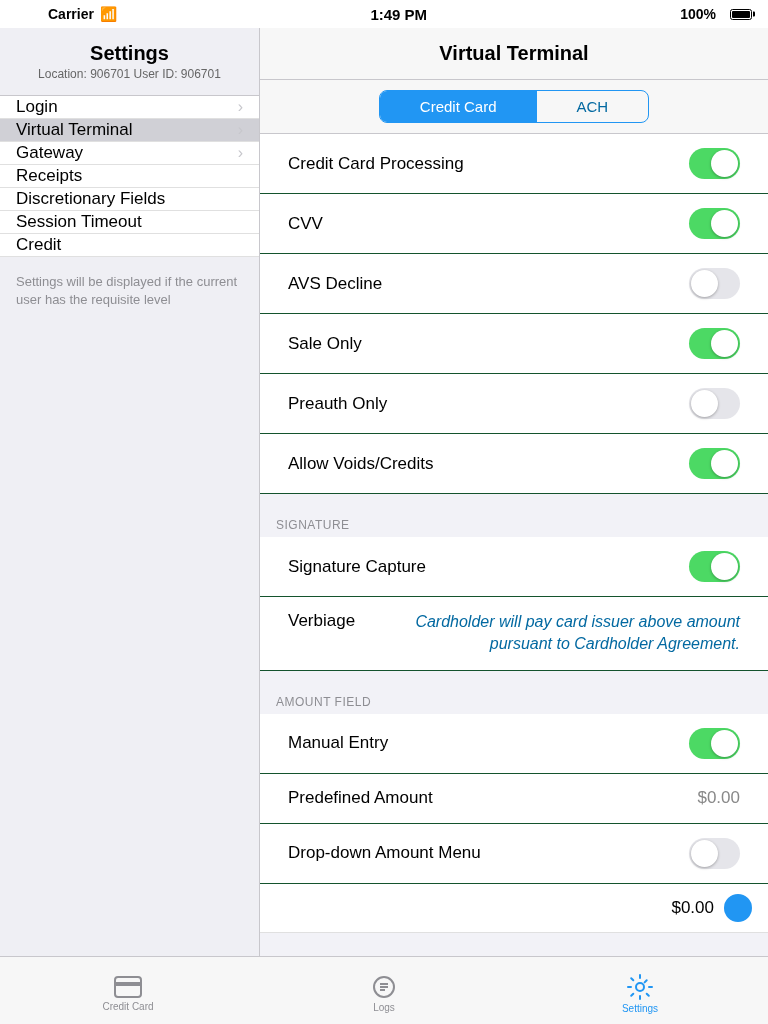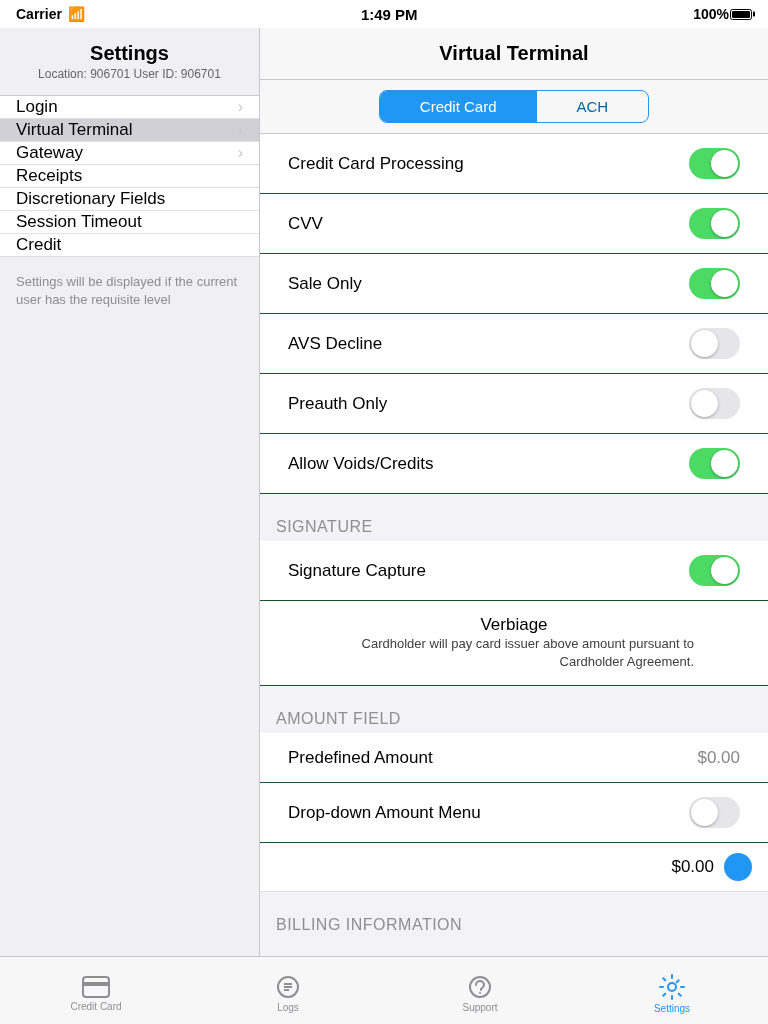--- a/index.html
+++ b/index.html
@@ -4,22 +4,22 @@
   <meta name="viewport" content="width=768, initial-scale=1">
   <style>
     * { box-sizing: border-box; margin: 0; padding: 0; }
     body { font-family: -apple-system, 'Helvetica Neue', Arial, sans-serif; background: #f2f2f7; width: 768px; height: 1024px; overflow: hidden; display: flex; flex-direction: column; }
 
     
     .status-bar {
       display: flex; justify-content: space-between; align-items: center;
       padding: 0 16px; height: 28px; background: #fff; font-size: 14px; font-weight: 600;
     }
-    .status-left { display: flex; gap: 6px; }
-    .status-right { display: flex; align-items: center; gap: 1px; }
+    .status-left { display: flex; gap: 6px; margin-left: 32px; }
+    .status-right { display: flex; align-items: center; gap: 14px; }
     .battery-bar { width: 22px; height: 11px; border: 1.5px solid #000; border-radius: 2.5px; position: relative; padding: 1px; }
     .battery-bar::after { content: ''; position: absolute; right: -4px; top: 50%; transform: translateY(-50%); width: 2.5px; height: 5px; background: #000; border-radius: 0 1px 1px 0; }
     .battery-fill { width: 100%; height: 100%; background: #000; border-radius: 1px; }
 
     
     .app-body { display: flex; flex: 1; overflow: hidden; }
 
     
     .sidebar { width: 260px; background: #efeff4; border-right: 1px solid #c8c7cc; display: flex; flex-direction: column; overflow-y: auto; }
     .sidebar-header { padding: 14px 16px; background: #efeff4; border-bottom: 1px solid #c8c7cc; text-align: center; }
@@ -48,30 +48,30 @@
     
     .tab-selector { display: flex; padding: 10px 16px; background: #f7f7f7; border-bottom: 1px solid #c8c7cc; justify-content: center; }
     .tab-group { display: flex; border: 1.5px solid #2196f3; border-radius: 8px; overflow: hidden; }
     .tab-btn { padding: 7px 40px; font-size: 15px; background: transparent; border: none; cursor: pointer; color: #0369a1; }
     .tab-btn.active { background: #2196f3; color: #fff; }
 
     
     .scroll-area { flex: 1; overflow-y: auto; background: #f2f2f7; }
 
     
-    .section-header { padding: 8px 16px 5px; font-size: 16px; color: #8e8e93; letter-spacing: 0.5px; text-transform: uppercase; background: #f2f2f7; }
+    .section-header { padding: 8px 16px 5px; font-size: 12px; color: #8e8e93; letter-spacing: 0.5px; text-transform: uppercase; background: #f2f2f7; }
 
     
     .row { display: flex; align-items: center; justify-content: space-between; padding: 14px 28px; background: #fff; border-bottom: 1px solid #14532d; min-height: 50px; }
     .row-label { font-size: 17px; color: #000; }
     .row-value { font-size: 17px; color: #888; }
 
     
-    .row.verbiage-row { align-items: center; flex-direction: column; }
-    .verbiage-text { font-size: 13px; color: #404040; text-align: right; max-width: 360px; line-height: 1.4; }
+    .row.verbiage-row { align-items: flex-start; }
+    .verbiage-text { font-size: 16px; color: #0369a1; text-align: right; max-width: 360px; line-height: 1.4; font-style: italic; }
 
     
     .toggle { width: 51px; height: 31px; border-radius: 15.5px; position: relative; cursor: pointer; transition: background 0.2s; }
     .toggle.on { background: #4cd964; }
     .toggle.off { background: #e5e5ea; }
     .toggle-knob { position: absolute; top: 2px; width: 27px; height: 27px; border-radius: 50%; background: #fff; box-shadow: 0 1px 3px rgba(0,0,0,0.3); transition: left 0.2s; }
     .toggle.on .toggle-knob { left: 22px; }
     .toggle.off .toggle-knob { left: 2px; }
 
     
@@ -162,28 +162,28 @@
             <div class="toggle-knob"></div>
           </div>
       </div>
       <div class="row">
         <span class="row-label">CVV</span>
         <div class="toggle on">
             <div class="toggle-knob"></div>
           </div>
       </div>
       <div class="row">
-        <span class="row-label">Sale Only</span>
-        <div class="toggle on">
-            <div class="toggle-knob"></div>
-          </div>
-      </div>
-      <div class="row">
         <span class="row-label">AVS Decline</span>
         <div class="toggle off">
+            <div class="toggle-knob"></div>
+          </div>
+      </div>
+      <div class="row">
+        <span class="row-label">Sale Only</span>
+        <div class="toggle on">
             <div class="toggle-knob"></div>
           </div>
       </div>
       <div class="row">
         <span class="row-label">Preauth Only</span>
         <div class="toggle off">
             <div class="toggle-knob"></div>
           </div>
       </div>
       <div class="row">
@@ -203,20 +203,26 @@
           </div>
       </div>
       <div class="row verbiage-row">
         <span class="row-label">Verbiage</span>
         <span class="verbiage-text">Cardholder will pay card issuer above amount pursuant to Cardholder Agreement.</span>
       </div>
 
       <div class="section-gap"></div>
       <div class="section-header">AMOUNT FIELD</div>
 
+      <div class="row">
+        <span class="row-label">Manual Entry</span>
+        <div class="toggle on">
+            <div class="toggle-knob"></div>
+          </div>
+      </div>
       <div class="row">
         <span class="row-label">Predefined Amount</span>
         <span class="row-value">$0.00</span>
       </div>
       <div class="row">
         <span class="row-label">Drop-down Amount Menu</span>
         <div class="toggle off">
             <div class="toggle-knob"></div>
           </div>
       </div>
@@ -247,28 +253,20 @@
   <div class="bottom-tab">
     <svg width="24" height="24" viewBox="0 0 24 24" fill="none">
       <circle cx="12" cy="12" r="10" stroke="#8e8e93" stroke-width="2"></circle>
       <line x1="8" y1="9" x2="16" y2="9" stroke="#8e8e93" stroke-width="2"></line>
       <line x1="8" y1="12" x2="16" y2="12" stroke="#8e8e93" stroke-width="2"></line>
       <line x1="8" y1="15" x2="13" y2="15" stroke="#8e8e93" stroke-width="2"></line>
     </svg>
     <span class="bottom-tab-label">Logs</span>
   </div>
 
-  <div class="bottom-tab">
-    <svg width="26" height="24" viewBox="0 0 26 24" fill="none">
-      <path d="M13 2C7.477 2 3 6.477 3 12s4.477 10 10 10 10-4.477 10-10S18.523 2 13 2z" stroke="#8e8e93" stroke-width="2"></path>
-      <path d="M9 10c0-2.2 1.8-4 4-4s4 1.8 4 4c0 2-1.5 3-3 4v1" stroke="#8e8e93" stroke-width="2" stroke-linecap="round"></path>
-      <circle cx="13" cy="18" r="1" fill="#8e8e93"></circle>
-    </svg>
-    <span class="bottom-tab-label">Support</span>
-  </div>
 
   <div class="bottom-tab">
     <svg width="26" height="26" viewBox="0 0 26 26" fill="none">
       <circle cx="13" cy="13" r="4" stroke="#2196f3" stroke-width="2"></circle>
       <path d="M13 1v3M13 22v3M1 13h3M22 13h3M4.2 4.2l2.1 2.1M19.7 19.7l2.1 2.1M19.7 6.3l-2.1 2.1M6.3 19.7 4.2 21.8" stroke="#2196f3" stroke-width="2" stroke-linecap="round"></path>
     </svg>
     <span class="bottom-tab-label active">Settings</span>
   </div>
 
 </div>

